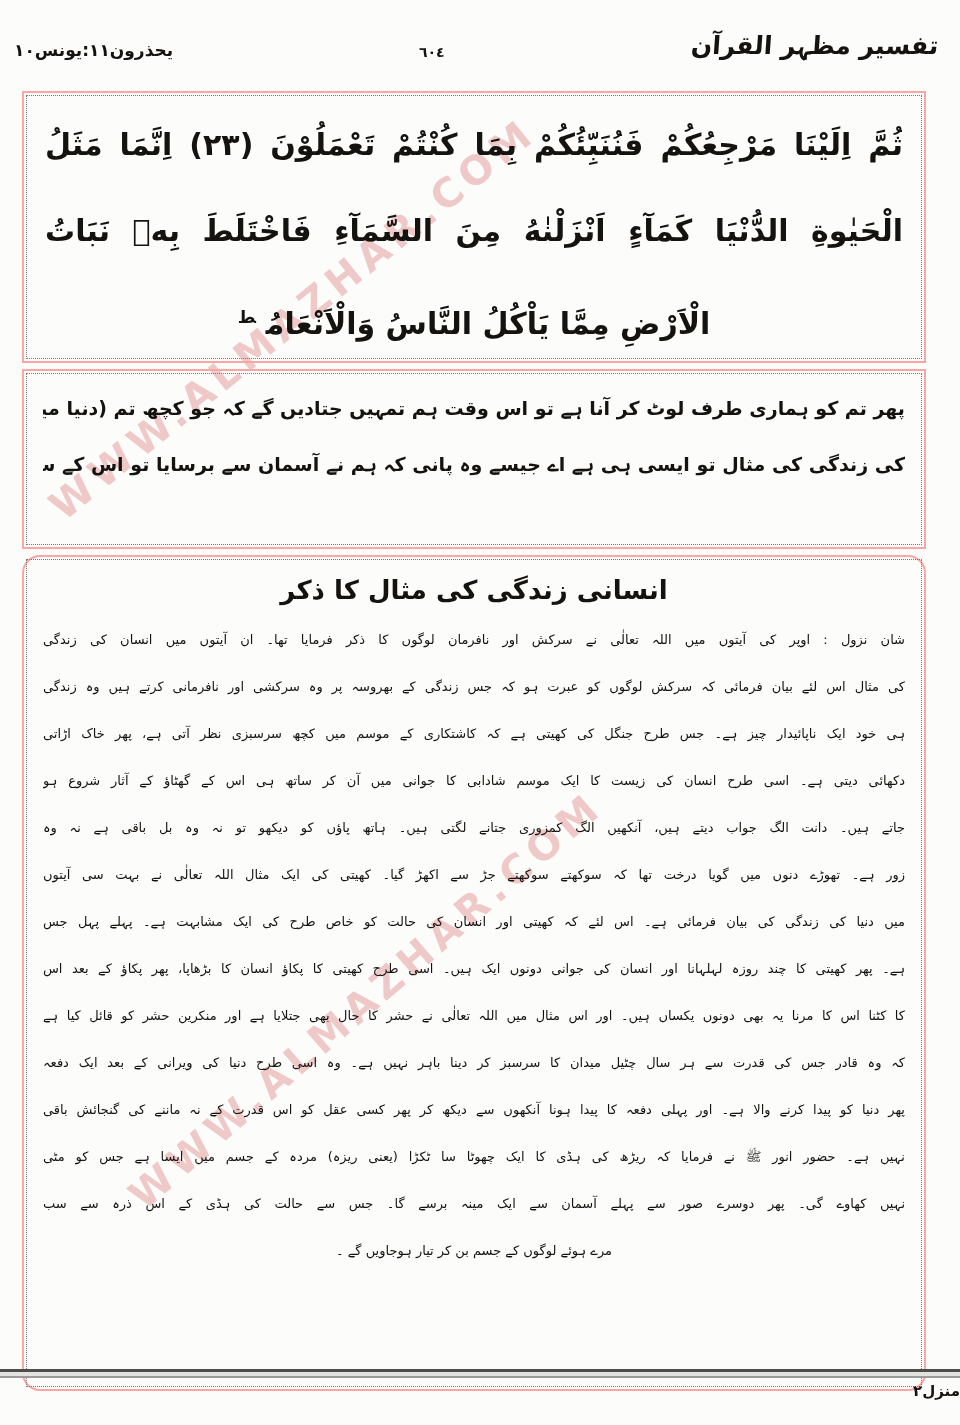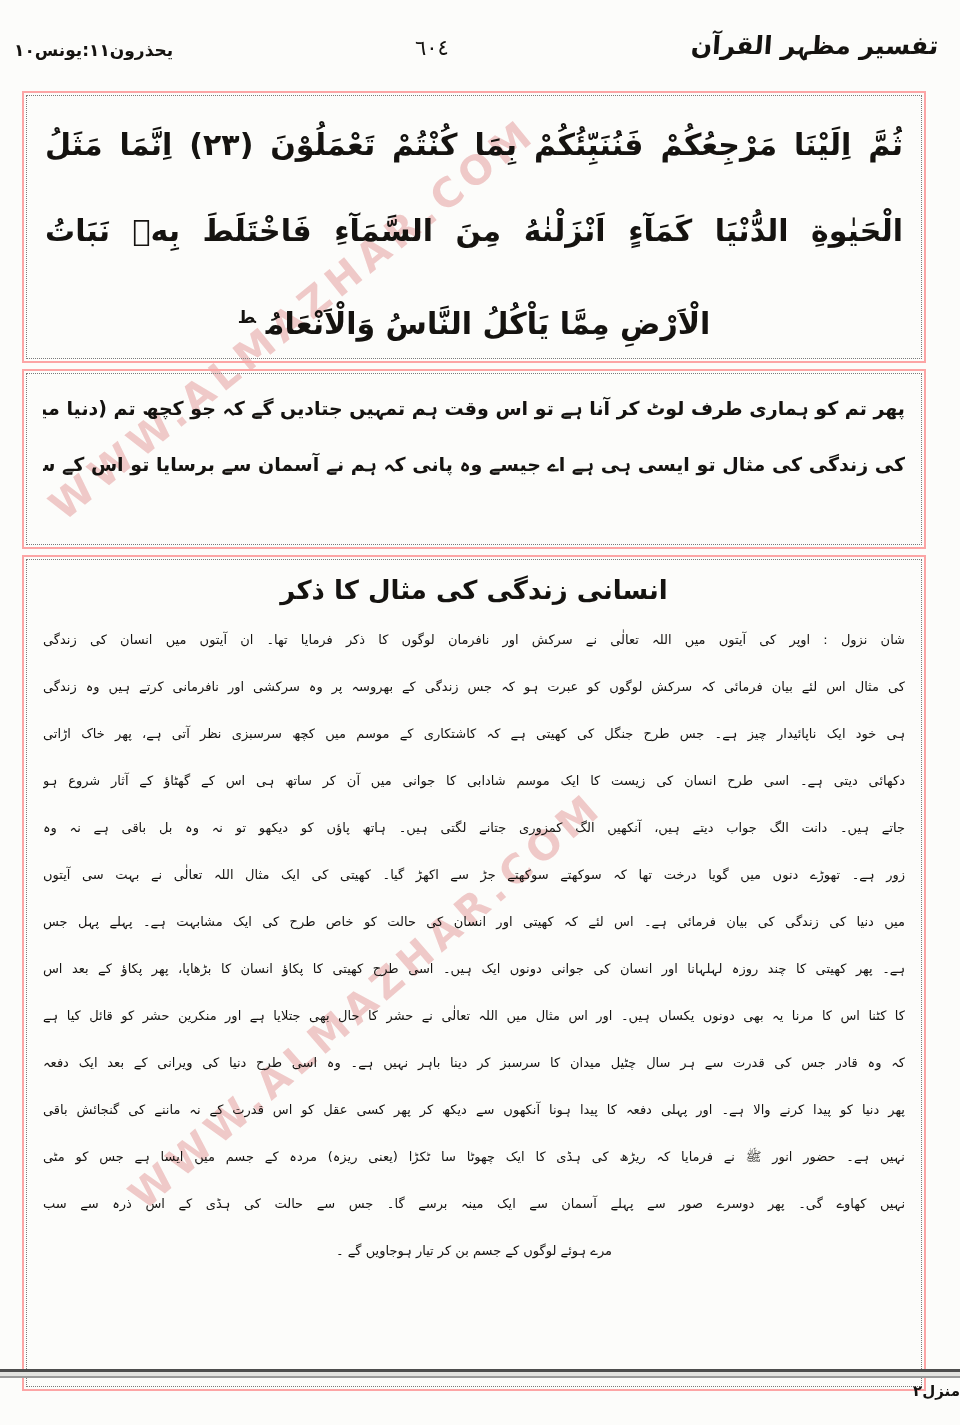--- a/index.html
+++ b/index.html
@@ -9,21 +9,21 @@
     background:#fcfcfa;
     font-family:"DejaVu Sans",sans-serif;
     color:#151310;
   }
   
   .header{
     position:absolute;top:18px;left:14px;right:22px;height:42px;
     display:flex;align-items:flex-end;direction:ltr;
   }
   .header .ref{font-size:17px;font-weight:bold;direction:rtl;}
-  .header .pageno{flex:1;text-align:center;font-size:21px;font-weight:normal;letter-spacing:2px;}
+  .header .pageno{flex:1;text-align:center;font-size:14px;font-weight:bold;letter-spacing:2px;}
   .header .title{font-size:25px;font-weight:bold;direction:rtl;transform:skewX(-4deg);}
   
   .box{
     position:absolute;left:22px;right:34px;
     border:2px solid #fca5a5;background:transparent;box-sizing:border-box;margin-top:25px;
   }
   .box .inner{
     position:absolute;inset:2px;border:1px dotted #7a7a7a;
     box-sizing:border-box;direction:rtl;overflow:hidden;
   }
@@ -35,21 +35,21 @@
   }
   .q-line.center{text-align:left;text-align-last:center;}
   .pause-mark{font-size:17px;vertical-align:super;font-weight:bold;margin-right:10px;}
   #translation-box{top:344px;height:180px;}
   #translation-box .inner{padding:6px 16px 0 16px;}
   .t-line{
     font-size:19px;font-weight:bold;line-height:56px;height:56px;
     text-align:justify;text-align-last:justify;overflow:hidden;white-space:nowrap;
   }
   .t-line.center{text-align:center;text-align-last:center;}
-  #commentary-box{top:530px;height:836px;}
+  #commentary-box{top:530px;height:836px;border-radius:18px;}
   #commentary-box .inner{padding:4px 16px 0 16px;}
   .c-heading{
     font-size:26px;font-weight:bold;text-align:center;
     line-height:52px;height:52px;overflow:hidden;
   }
   .c-line{
     font-size:13px;line-height:47px;height:47px;
     text-align:justify;text-align-last:justify;overflow:hidden;white-space:nowrap;
   }
   .c-line.center{text-align:center;text-align-last:center;}

